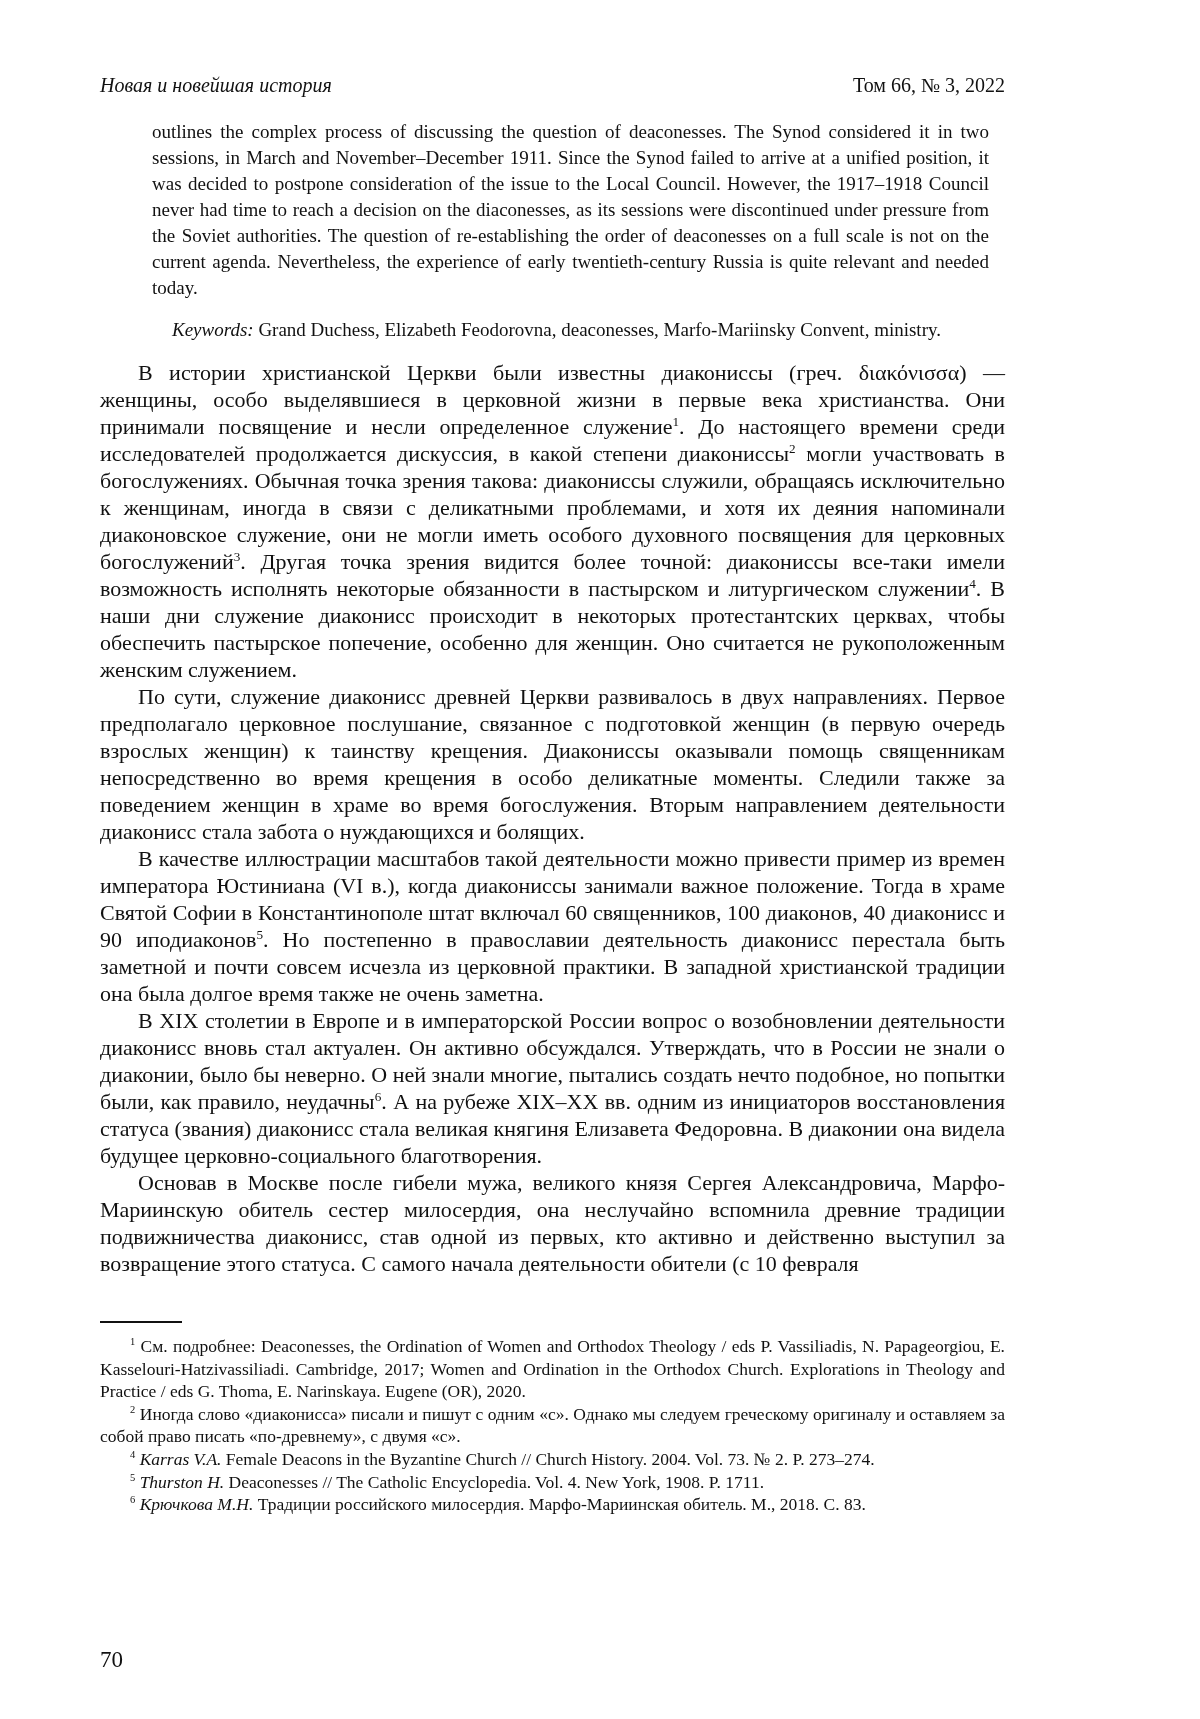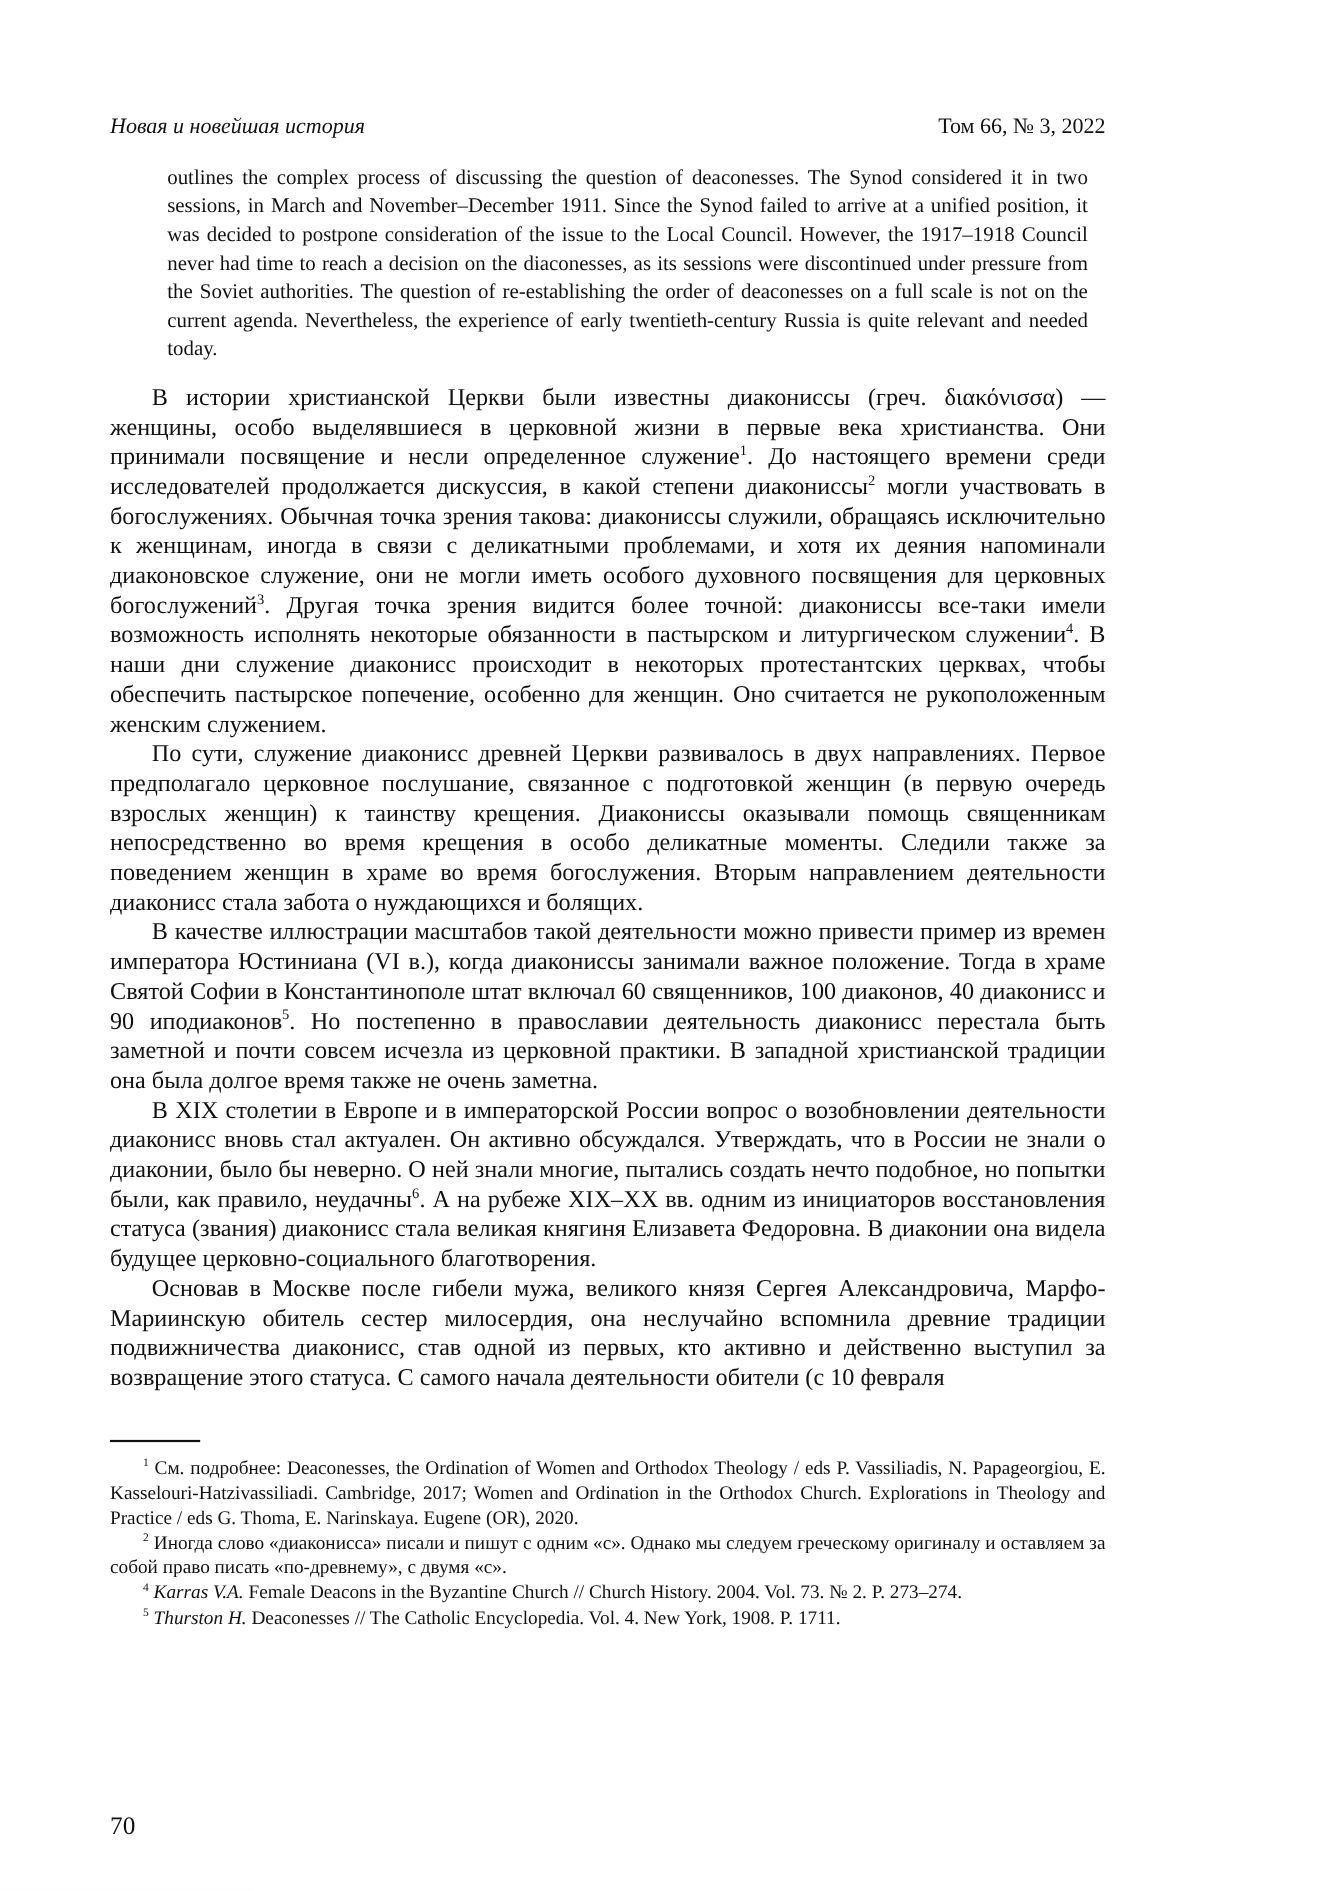--- a/index.html
+++ b/index.html
@@ -3,21 +3,21 @@
 <meta charset="utf-8">
 <style>
   html,body{margin:0;padding:0;background:#e8e8e8;}
   .page{
     width:1200px;height:1719px;background:#ffffff;position:relative;
     box-sizing:border-box;padding:74px 195px 0 100px;
     color:#111111;font-family:"Liberation Serif", serif;overflow:hidden;
   }
   .header{display:flex;justify-content:space-between;align-items:baseline;font-size:20px;text-align:right;}
   .journal-title{font-style:italic;}
-  .issue-info{font-style:normal;margin-top:30px;}
+  .issue-info{font-style:normal;}
   .abstract{margin:22px 0 0 36px;font-size:19px;line-height:26px;text-align:justify;}
   .abstract-text{margin:16px;}
   .keywords{margin:12px 0 0;text-indent:36px;}
   .keywords i{font-style:italic;}
   .article-body{margin-top:16px;font-size:22px;line-height:27px;text-align:justify;}
   .body-para{margin:0;text-indent:38px;}
   sup.fn-ref,sup.fn-marker{font-size:60%;line-height:0;}
   .footnote-sep{width:82px;border-top:2px solid #111111;margin-top:44px;}
   .footnotes{margin-top:12px;font-size:17.5px;line-height:22.6px;text-align:justify;}
   .footnote{margin:0;text-indent:30px;}
@@ -28,32 +28,34 @@
 <body>
 
 <div class="page">
   <div class="header">
     <span class="journal-title">Новая и новейшая история</span>
     <span class="issue-info">Том 66, № 3, 2022</span>
   </div>
 
   <div class="abstract">
     <p class="abstract-text" lang="en">outlines the complex process of discussing the question of deaconesses. The Synod considered it in two sessions, in March and November–December 1911. Since the Synod failed to arrive at a unified position, it was decided to postpone consideration of the issue to the Local Council. However, the 1917–1918 Council never had time to reach a decision on the diaconesses, as its sessions were discontinued under pressure from the Soviet authorities. The question of re-establishing the order of deaconesses on a full scale is not on the current agenda. Nevertheless, the experience of early twentieth-century Russia is quite relevant and needed today.</p>
+    <p class="keywords"><i>Keywords:</i><span> Grand Duchess, Elizabeth Feodorovna, deaconesses, Marfo-Mariinsky Convent, ministry.</span></p>
   </div>
 
   <div class="article-body" lang="ru">
       <p class="body-para"><span>В истории христианской Церкви были известны диакониссы (греч. διακόνισσα) — женщины, особо выделявшиеся в церковной жизни в первые века христианства. Они принимали посвящение и несли определенное служение</span><sup class="fn-ref">1</sup><span>. До настоящего времени среди исследователей продолжается дискуссия, в какой степени диакониссы</span><sup class="fn-ref">2</sup><span> могли участвовать в богослужениях. Обычная точка зрения такова: диакониссы служили, обращаясь исключительно к женщинам, иногда в связи с деликатными проблемами, и хотя их деяния напоминали диаконовское служение, они не могли иметь особого духовного посвящения для церковных богослужений</span><sup class="fn-ref">3</sup><span>. Другая точка зрения видится более точной: диакониссы все-таки имели возможность исполнять некоторые обязанности в пастырском и литургическом служении</span><sup class="fn-ref">4</sup><span>. В наши дни служение диаконисс происходит в некоторых протестантских церквах, чтобы обеспечить пастырское попечение, особенно для женщин. Оно считается не рукоположенным женским служением.</span></p>
       <p class="body-para"><span>По сути, служение диаконисс древней Церкви развивалось в двух направлениях. Первое предполагало церковное послушание, связанное с подготовкой женщин (в первую очередь взрослых женщин) к таинству крещения. Диакониссы оказывали помощь священникам непосредственно во время крещения в особо деликатные моменты. Следили также за поведением женщин в храме во время богослужения. Вторым направлением деятельности диаконисс стала забота о нуждающихся и болящих.</span></p>
       <p class="body-para"><span>В качестве иллюстрации масштабов такой деятельности можно привести пример из времен императора Юстиниана (VI в.), когда диакониссы занимали важное положение. Тогда в храме Святой Софии в Константинополе штат включал 60 священников, 100 диаконов, 40 диаконисс и 90 иподиаконов</span><sup class="fn-ref">5</sup><span>. Но постепенно в православии деятельность диаконисс перестала быть заметной и почти совсем исчезла из церковной практики. В западной христианской традиции она была долгое время также не очень заметна.</span></p>
       <p class="body-para"><span>В XIX столетии в Европе и в императорской России вопрос о возобновлении деятельности диаконисс вновь стал актуален. Он активно обсуждался. Утверждать, что в России не знали о диаконии, было бы неверно. О ней знали многие, пытались создать нечто подобное, но попытки были, как правило, неудачны</span><sup class="fn-ref">6</sup><span>. А на рубеже XIX–XX вв. одним из инициаторов восстановления статуса (звания) диаконисс стала великая княгиня Елизавета Федоровна. В диаконии она видела будущее церковно-социального благотворения.</span></p>
       <p class="body-para"><span>Основав в Москве после гибели мужа, великого князя Сергея Александровича, Марфо-Мариинскую обитель сестер милосердия, она неслучайно вспомнила древние традиции подвижничества диаконисс, став одной из первых, кто активно и действенно выступил за возвращение этого статуса. С самого начала деятельности обители (с 10 февраля</span></p>
     </div>
 
   <div class="footnote-sep"></div>
   <div class="footnotes">
       <p class="footnote"><sup class="fn-marker">1</sup> <span>См. подробнее: Deaconesses, the Ordination of Women and Orthodox Theology / eds P. Vassiliadis, N. Papageorgiou, E. Kasselouri-Hatzivassiliadi. Cambridge, 2017; Women and Ordination in the Orthodox Church. Explorations in Theology and Practice / eds G. Thoma, E. Narinskaya. Eugene (OR), 2020.</span></p>
       <p class="footnote"><sup class="fn-marker">2</sup> <span>Иногда слово «диаконисса» писали и пишут с одним «с». Однако мы следуем греческому оригиналу и оставляем за собой право писать «по-древнему», с двумя «с».</span></p>
       <p class="footnote"><sup class="fn-marker">4</sup> <i>Karras V.A.</i><span> Female Deacons in the Byzantine Church // Church History. 2004. Vol. 73. № 2. P. 273–274.</span></p>
       <p class="footnote"><sup class="fn-marker">5</sup> <i>Thurston H.</i><span> Deaconesses // The Catholic Encyclopedia. Vol. 4. New York, 1908. P. 1711.</span></p>
+      <p class="footnote"><sup class="fn-marker">6</sup> <i>Крючкова М.Н.</i><span> Традиции российского милосердия. Марфо-Мариинская обитель. М., 2018. С. 83.</span></p>
     </div>
 
   <div class="page-number">70</div>
 </div>
 
 </body></html>

